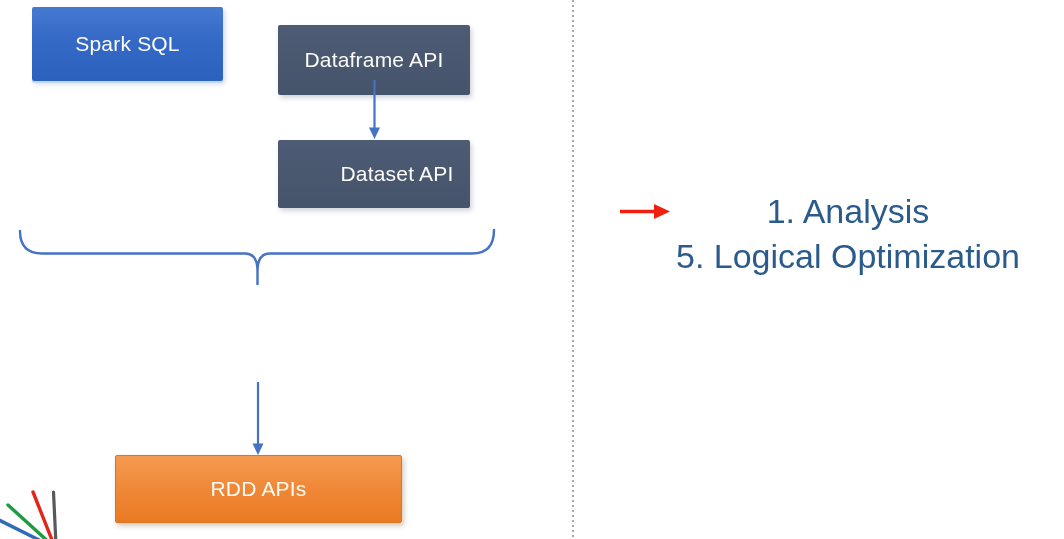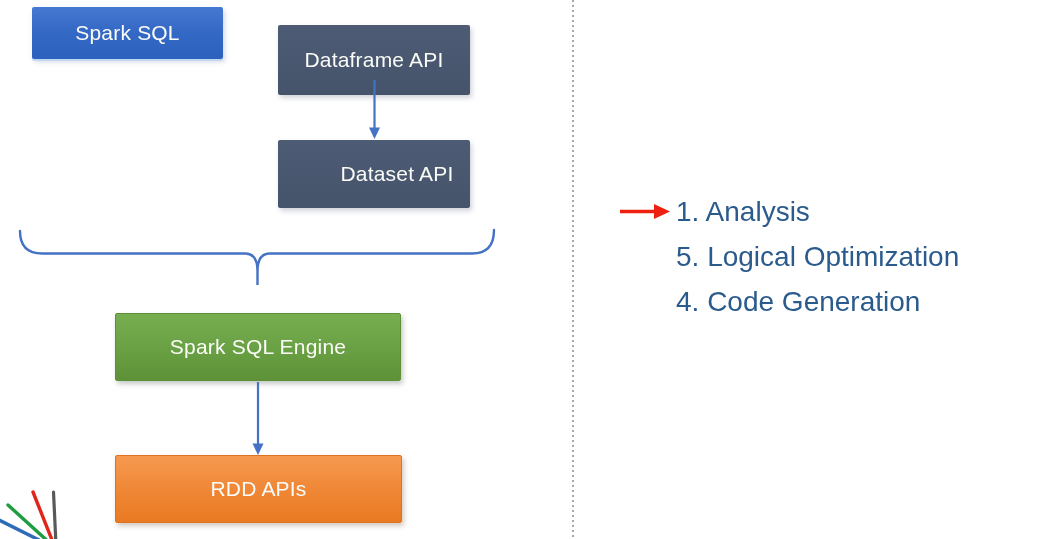--- a/index.html
+++ b/index.html
@@ -15,21 +15,21 @@
     position:absolute;
     display:flex;align-items:center;justify-content:center;
     color:#FBFBF8;
     font-size:21px;
     letter-spacing:0.2px;
     border-radius:2px;
     box-sizing:border-box;
     z-index:2;
   }
   .node-spark-sql{
-    left:32px;top:7px;width:191px;height:52px;
+    left:32px;top:7px;width:191px;height:74px;
     background:linear-gradient(180deg,#4579D1 0%,#3569C6 45%,#2D61BE 100%);
     box-shadow:0 2px 0 rgba(189,215,238,.9), 2px 3px 5px rgba(130,150,180,.35);
   }
   .node-dataframe-api{
     left:278px;top:25px;width:192px;height:70px;
     background:linear-gradient(180deg,#4D5C74 0%,#45546B 100%);
     box-shadow:2px 3px 5px rgba(120,130,150,.35);
   }
   .node-dataset-api{
     left:278px;top:140px;width:192px;height:68px;
@@ -58,45 +58,43 @@
   .divider{
     position:absolute;left:572px;top:0;width:2px;height:539px;
     background:repeating-linear-gradient(to bottom,#A8A8A8 0 2px,transparent 2px 5px);
     z-index:1;
   }
   
   .steps{
     position:absolute;left:676px;top:189px;
     z-index:2;
     color:#2A5B8C;
-    font-size:28px;
+    font-size:34px;
     line-height:45px;
     white-space:nowrap;
+    text-align:center;
   }
 </style>
 </head>
 <body>
 
 <div class="canvas">
 
   <div class="node node-spark-sql">
     <span>Spark SQL</span>
   </div>
 
   <div class="node node-dataframe-api">
     <span>Dataframe API</span>
   </div>
 
   <div class="node node-dataset-api">
     <span>Dataset API</span>
   </div>
 
-  <div class="node node-spark-sql-engine">
-    <span>Spark SQL Engine</span>
-  </div>
 
   <div class="node node-rdd-apis">
     <span>RDD APIs</span>
   </div>
 
   <svg class="overlay" width="1064" height="539" viewBox="0 0 1064 539">
 
     <g>
       <line x1="374.5" y1="80" x2="374.5" y2="130" stroke-width="2.2" stroke="#4472C4"></line>
       <polygon points="374.5,139 369,127.5 380,127.5" fill="#4472C4"></polygon>
@@ -120,16 +118,15 @@
       <line x1="8" y1="505" x2="52" y2="545" stroke="#1E9C3F" stroke-width="3.4"></line>
       <line x1="-3" y1="519" x2="49" y2="545" stroke="#2F6BB8" stroke-width="3.4"></line>
     </g>
   </svg>
 
   <div class="divider"></div>
 
   <div class="steps">
     <div>1. Analysis</div>
     <div>5. Logical Optimization</div>
-    <div>4. Code Generation</div>
   </div>
 
 </div>
 
 </body></html>

